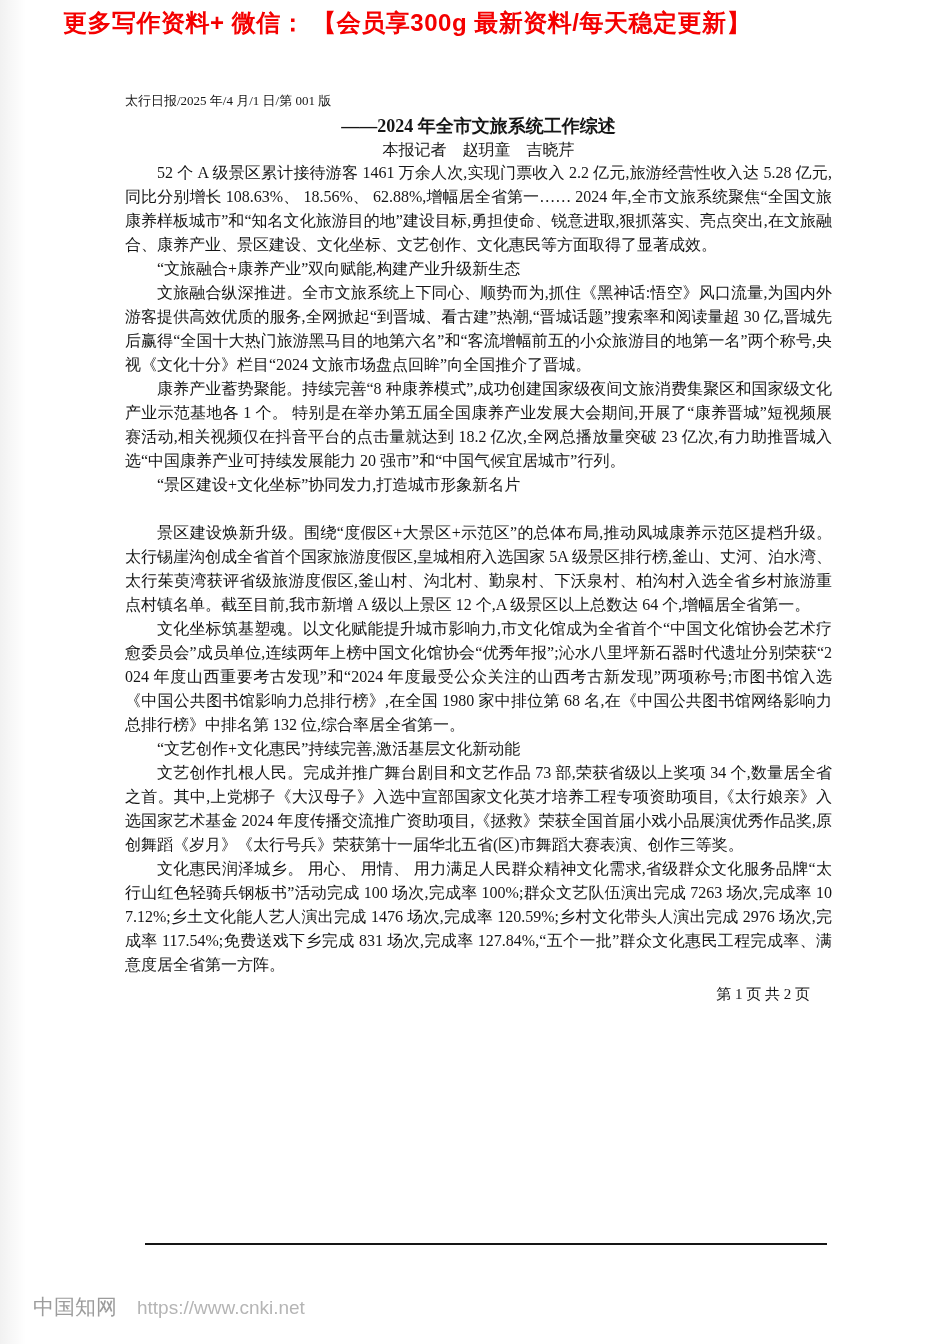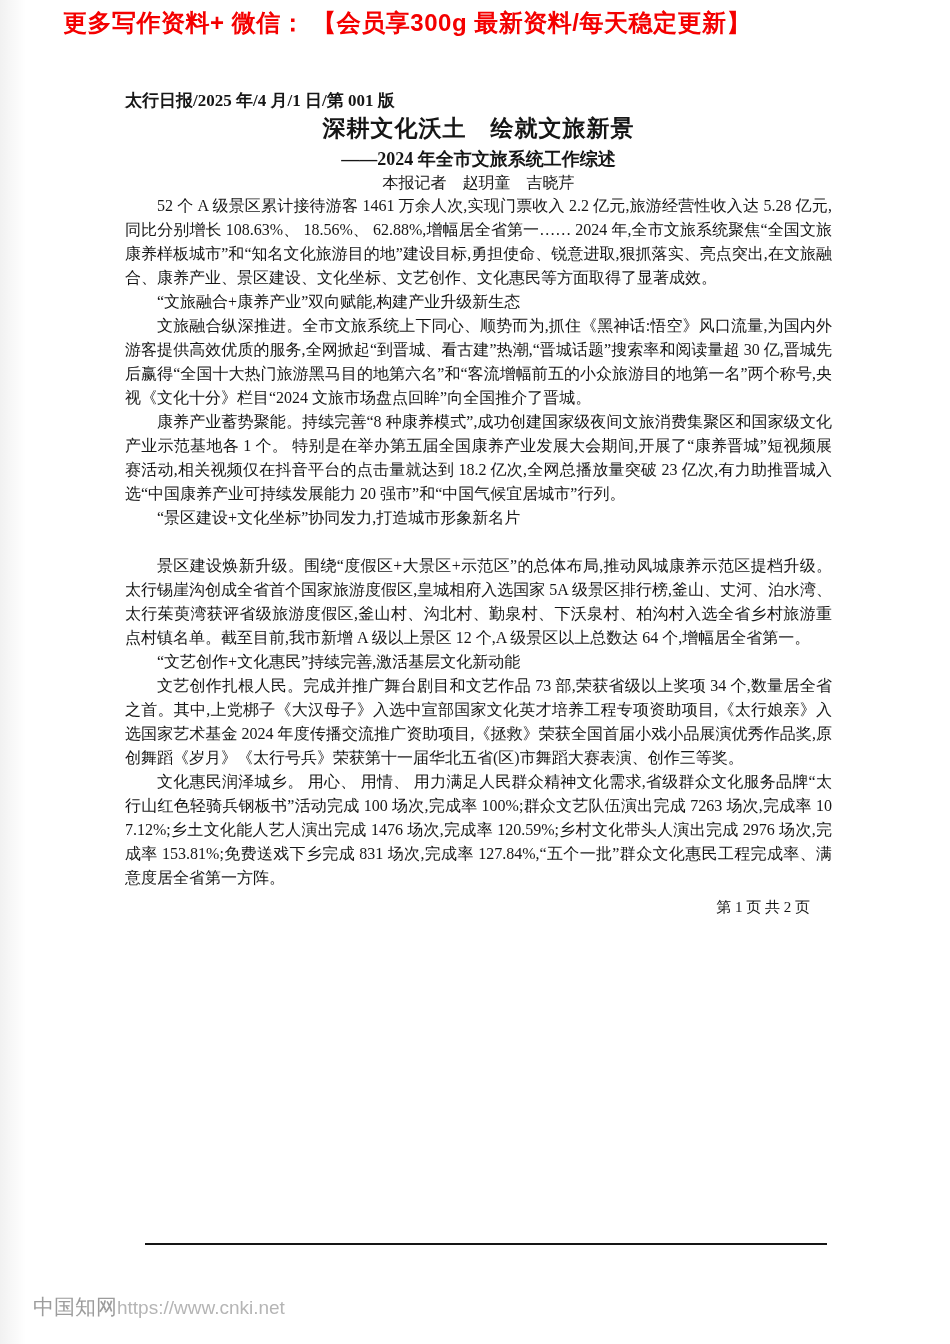--- a/index.html
+++ b/index.html
@@ -34,23 +34,22 @@
     letter-spacing: 0.5px;
     white-space: nowrap;
   }
   .page {
     position: absolute;
     left: 125px;
     top: 90px;
     width: 707px;
   }
   .source-line {
-    font-size: 17px;
+    font-size: 13px;
     line-height: 21px;
-    font-weight: bold;
   }
   .title {
     text-align: center;
     font-size: 23px;
     font-weight: bold;
     line-height: 30px;
     margin-top: 3px;
     letter-spacing: 1px;
   }
   .subtitle {
@@ -92,20 +91,21 @@
     width: 682px;
     height: 2px;
     background: #151515;
   }
   .watermark {
     position: absolute;
     left: 33px;
     top: 1293px;
     display: flex;
     align-items: baseline;
+    gap: 20px;
     white-space: nowrap;
     text-align: center;
   }
   .wm-brand {
     font-size: 21px;
     color: #9c9c9c;
     font-family: "Liberation Sans", "DejaVu Sans", sans-serif;
   }
   .wm-url {
     font-size: 19px;
@@ -117,36 +117,36 @@
 <body>
 
 <div class="edge-shade"></div>
 
 <div class="banner">更多写作资料+ 微信： 【会员享300g 最新资料/每天稳定更新】</div>
 
 <div class="page">
 
   <div class="source-line">太行日报/2025 年/4 月/1 日/第 001 版</div>
 
-  <div class="title">深耕文化沃土　绘就文旅新景</div>
 
   <div class="subtitle">——2024 年全市文旅系统工作综述</div>
 
   <div class="byline">本报记者　赵玥童　吉晓芹</div>
 
   <div class="body-text">
     <p class="para">52 个 A 级景区累计接待游客 1461 万余人次,实现门票收入 2.2 亿元,旅游经营性收入达 5.28 亿元,同比分别增长 108.63%、 18.56%、 62.88%,增幅居全省第一…… 2024 年,全市文旅系统聚焦“全国文旅康养样板城市”和“知名文化旅游目的地”建设目标,勇担使命、锐意进取,狠抓落实、亮点突出,在文旅融合、康养产业、景区建设、文化坐标、文艺创作、文化惠民等方面取得了显著成效。</p>
     <p class="para">“文旅融合+康养产业”双向赋能,构建产业升级新生态</p>
     <p class="para">文旅融合纵深推进。全市文旅系统上下同心、顺势而为,抓住《黑神话:悟空》风口流量,为国内外游客提供高效优质的服务,全网掀起“到晋城、看古建”热潮,“晋城话题”搜索率和阅读量超 30 亿,晋城先后赢得“全国十大热门旅游黑马目的地第六名”和“客流增幅前五的小众旅游目的地第一名”两个称号,央视《文化十分》栏目“2024 文旅市场盘点回眸”向全国推介了晋城。</p>
     <p class="para">康养产业蓄势聚能。持续完善“8 种康养模式”,成功创建国家级夜间文旅消费集聚区和国家级文化产业示范基地各 1 个。 特别是在举办第五届全国康养产业发展大会期间,开展了“康养晋城”短视频展赛活动,相关视频仅在抖音平台的点击量就达到 18.2 亿次,全网总播放量突破 23 亿次,有力助推晋城入选“中国康养产业可持续发展能力 20 强市”和“中国气候宜居城市”行列。</p>
     <p class="para gap-after">“景区建设+文化坐标”协同发力,打造城市形象新名片</p>
     <p class="para">景区建设焕新升级。围绕“度假区+大景区+示范区”的总体布局,推动凤城康养示范区提档升级。太行锡崖沟创成全省首个国家旅游度假区,皇城相府入选国家 5A 级景区排行榜,釜山、丈河、泊水湾、太行茱萸湾获评省级旅游度假区,釜山村、沟北村、勤泉村、下沃泉村、柏沟村入选全省乡村旅游重点村镇名单。截至目前,我市新增 A 级以上景区 12 个,A 级景区以上总数达 64 个,增幅居全省第一。</p>
+    <p class="para">文化坐标筑基塑魂。以文化赋能提升城市影响力,市文化馆成为全省首个“中国文化馆协会艺术疗愈委员会”成员单位,连续两年上榜中国文化馆协会“优秀年报”;沁水八里坪新石器时代遗址分别荣获“2024 年度山西重要考古发现”和“2024 年度最受公众关注的山西考古新发现”两项称号;市图书馆入选《中国公共图书馆影响力总排行榜》,在全国 1980 家中排位第 68 名,在《中国公共图书馆网络影响力总排行榜》中排名第 132 位,综合率居全省第一。</p>
     <p class="para">“文艺创作+文化惠民”持续完善,激活基层文化新动能</p>
     <p class="para">文艺创作扎根人民。完成并推广舞台剧目和文艺作品 73 部,荣获省级以上奖项 34 个,数量居全省之首。其中,上党梆子《大汉母子》入选中宣部国家文化英才培养工程专项资助项目,《太行娘亲》入选国家艺术基金 2024 年度传播交流推广资助项目,《拯救》荣获全国首届小戏小品展演优秀作品奖,原创舞蹈《岁月》《太行号兵》荣获第十一届华北五省(区)市舞蹈大赛表演、创作三等奖。</p>
-    <p class="para">文化惠民润泽城乡。 用心、 用情、 用力满足人民群众精神文化需求,省级群众文化服务品牌“太行山红色轻骑兵钢板书”活动完成 100 场次,完成率 100%;群众文艺队伍演出完成 7263 场次,完成率 107.12%;乡土文化能人艺人演出完成 1476 场次,完成率 120.59%;乡村文化带头人演出完成 2976 场次,完成率 153.81%;免费送戏下乡完成 831 场次,完成率 127.84%,“五个一批”群众文化惠民工程完成率、满意度居全省第一方阵。</p>
+    <p class="para">文化惠民润泽城乡。 用心、 用情、 用力满足人民群众精神文化需求,省级群众文化服务品牌“太行山红色轻骑兵钢板书”活动完成 100 场次,完成率 100%;群众文艺队伍演出完成 7263 场次,完成率 107.12%;乡土文化能人艺人演出完成 1476 场次,完成率 120.59%;乡村文化带头人演出完成 2976 场次,完成率 117.54%;免费送戏下乡完成 831 场次,完成率 127.84%,“五个一批”群众文化惠民工程完成率、满意度居全省第一方阵。</p>
   </div>
 
   <div class="page-num">第 1 页 共 2 页</div>
 
 </div>
 
 <div class="rule"></div>
 
 <div class="watermark">
   <span class="wm-brand">中国知网</span>

